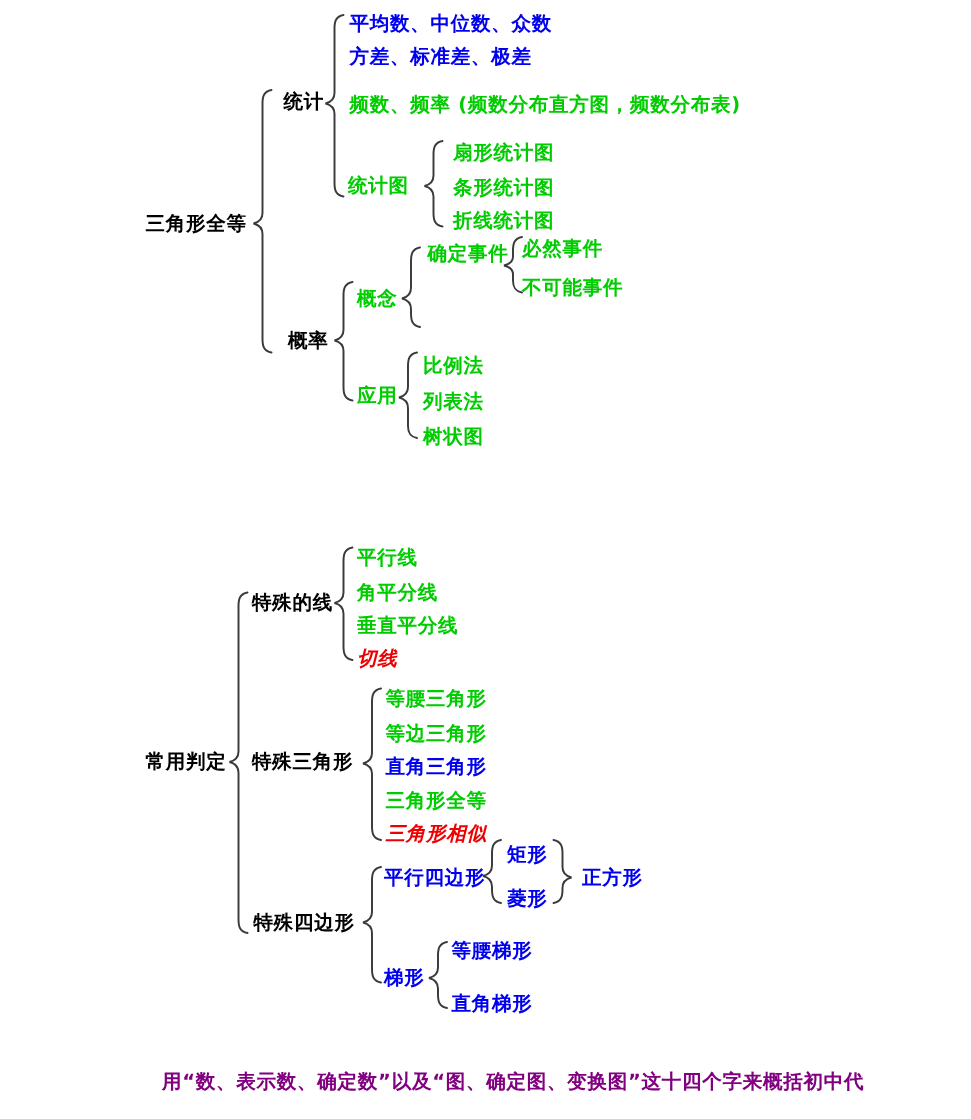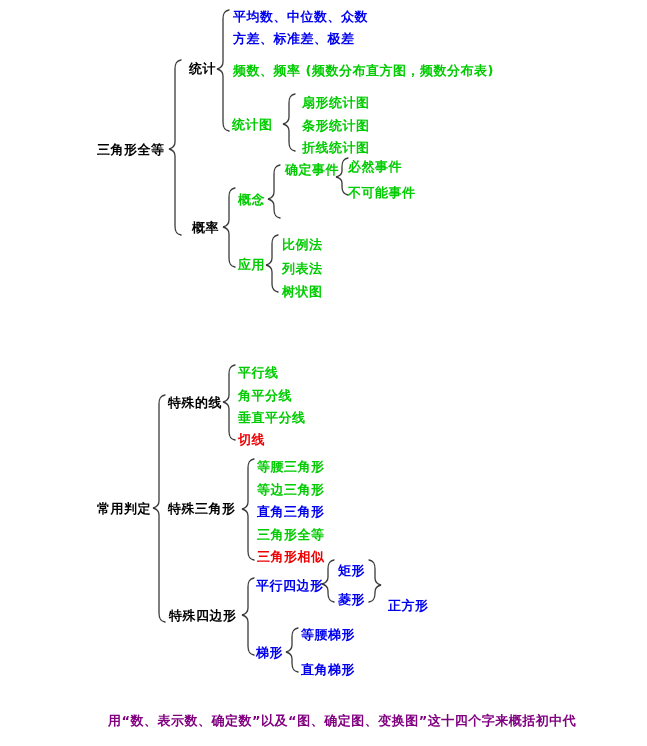--- a/index.html
+++ b/index.html
@@ -14,21 +14,21 @@
     position:absolute;
     font-size:13px;
     font-weight:bold;
     line-height:15px;
     letter-spacing:0.5px;
     white-space:nowrap;
   }
   .c-black{color:var(--black,#000);}
   .c-blue{color:var(--blue,#0000EE);}
   .c-green{color:var(--green,#00CC00);}
-  .c-red{color:var(--red,#EE0000);}
+  .c-red{color:var(--red,#EE0000);font-style:italic;}
   .c-purple{color:var(--purple,#800080);}
   .braces{position:absolute;left:0;top:0;pointer-events:none;}
   .braces path{fill:none;stroke:var(--brace,#3a3a3a);stroke-width:1.3;stroke-linecap:round;}
   .footer-line{
     position:absolute;
     font-size:13px;
     font-weight:bold;
     letter-spacing:0.5px;
     white-space:nowrap;
   }
@@ -83,20 +83,20 @@
   <span class="node c-black" style="left:168px;top:501px">特殊三角形</span>
   <span class="node c-green" style="left:257px;top:459px">等腰三角形</span>
   <span class="node c-green" style="left:257px;top:482px">等边三角形</span>
   <span class="node c-blue" style="left:257px;top:504px">直角三角形</span>
   <span class="node c-green" style="left:257px;top:527px">三角形全等</span>
   <span class="node c-red" style="left:257px;top:549px">三角形相似</span>
   <span class="node c-black" style="left:169px;top:608px">特殊四边形</span>
   <span class="node c-blue" style="left:256px;top:578px">平行四边形</span>
   <span class="node c-blue" style="left:338px;top:563px">矩形</span>
   <span class="node c-blue" style="left:338px;top:592px">菱形</span>
-  <span class="node c-blue" style="left:388px;top:598px">正方形</span>
+  <span class="node c-blue" style="left:388px;top:578px">正方形</span>
   <span class="node c-blue" style="left:256px;top:645px">梯形</span>
   <span class="node c-blue" style="left:301px;top:627px">等腰梯形</span>
   <span class="node c-blue" style="left:301px;top:662px">直角梯形</span>
 
   <span class="footer-line c-purple" style="left:108px;top:712px">用“数、表示数、确定数”以及“图、确定图、变换图”这十四个字来概括初中代</span>
 
 </div>
 
 </body></html>

